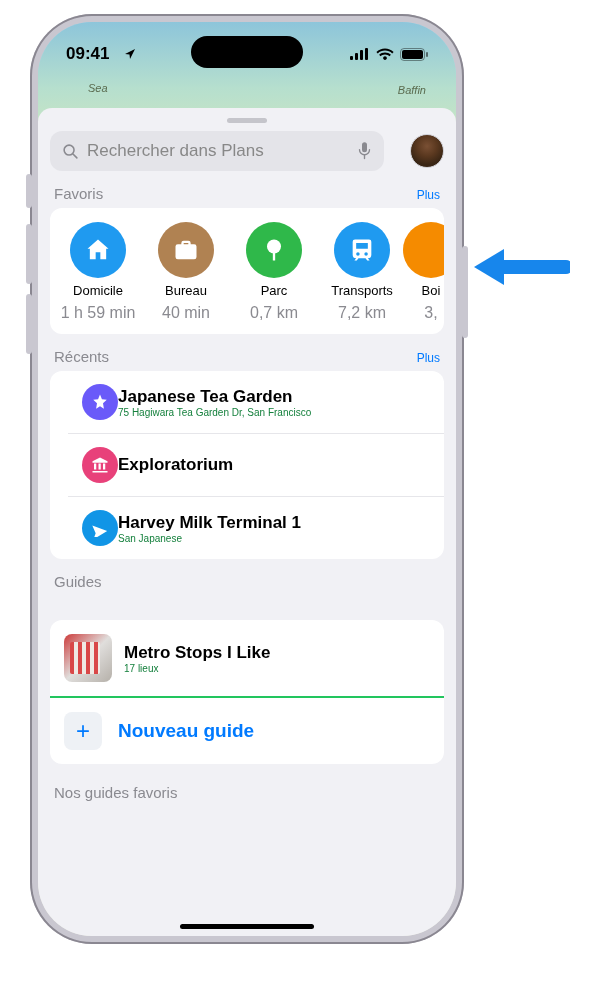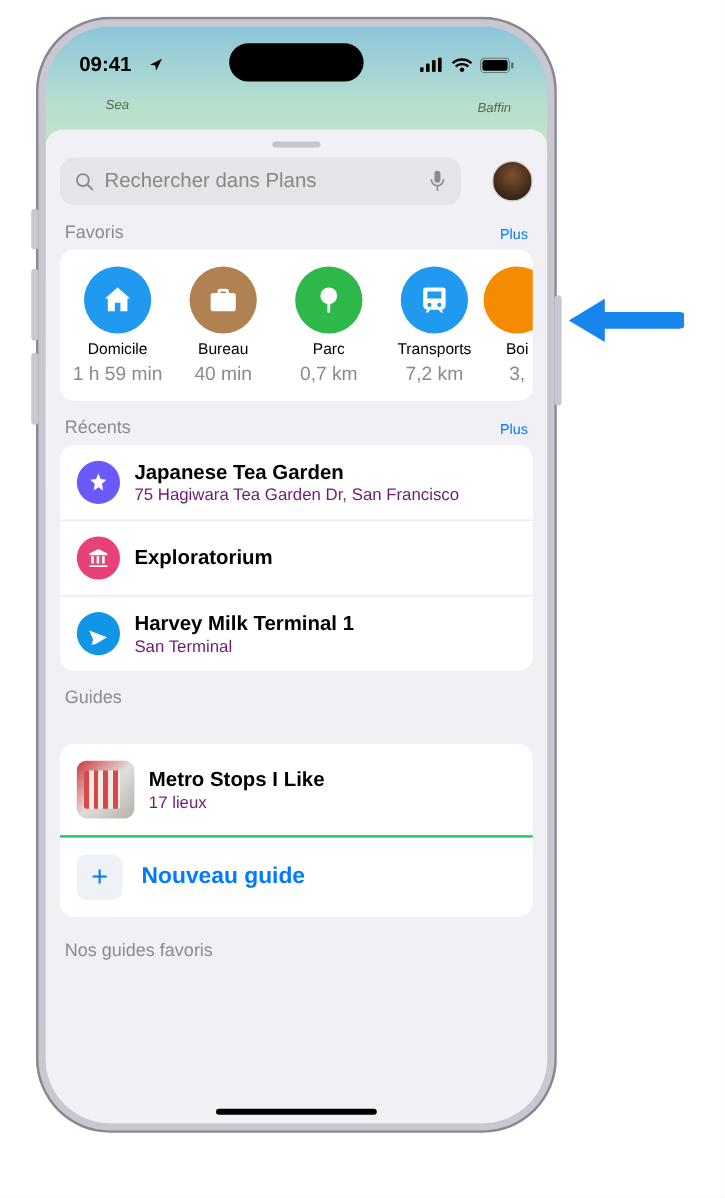--- a/index.html
+++ b/index.html
@@ -148,34 +148,34 @@
     display:flex; align-items:center; justify-content:center;
   }
   .fav-icon svg { width: 28px; height: 28px; fill:#fff; }
   .fav-label { font-size: 13px; color:#000; text-align:center; line-height:1.1; font-weight:400; max-width:84px; white-space:nowrap; overflow:hidden; text-overflow:ellipsis;}
   .fav-sub { font-size: 16px; color:#8a8a90; text-align:center; white-space:nowrap; }
   
   .recents-list { }
   .recent-item {
     display:flex;
     align-items:center;
-    gap:12px;
     padding: 13px 14px;
     border-bottom: 1px solid #e6e6ea;
+    margin-left: 18px;
   }
   .recent-item:last-child { border-bottom:none; }
   .recent-icon {
     width:36px; height:36px; border-radius:50%;
     display:flex; align-items:center; justify-content:center;
     flex-shrink:0;
   }
   .recent-icon svg { width:18px; height:18px; fill:#fff; }
   .recent-text { min-width:0; }
   .recent-title { font-size:17px; font-weight:600; color:#000; white-space:nowrap; overflow:hidden; text-overflow:ellipsis; }
-  .recent-sub { font-size:14px; color:#701a75; white-space:nowrap; overflow:hidden; text-overflow:ellipsis; }
+  .recent-sub { font-size:10px; color:#15803d; white-space:nowrap; overflow:hidden; text-overflow:ellipsis; }
   
   .guide-item {
     display:flex; align-items:center; gap:12px;
     padding: 14px;
     border-bottom:2px solid #22c55e;
     margin-top:24px;
   }
   .guide-thumb {
     width:48px; height:48px; border-radius:8px;
     background: linear-gradient(135deg,#cc3a3a 0%, #e0dedc 50%, #b5b0a9 100%);
@@ -353,21 +353,21 @@
           </div>
         </div>
         <div class="recent-item">
           <div class="recent-icon" style="background:#1195e6">
             <svg viewBox="0 0 24 24">
                 <path d="M2 16l20-7-7 20-3-8-10-5z" transform="rotate(40 12 12)"></path>
               </svg>
           </div>
           <div class="recent-text">
             <div class="recent-title">Harvey Milk Terminal 1</div>
-            <div class="recent-sub">San Terminal</div>
+            <div class="recent-sub">San Japanese</div>
           </div>
         </div>
       </div>
 
       <div class="section-header">
         <span>Guides</span>
       </div>
       <div class="card">
         <div class="guide-item">
           <div class="guide-thumb"></div>

